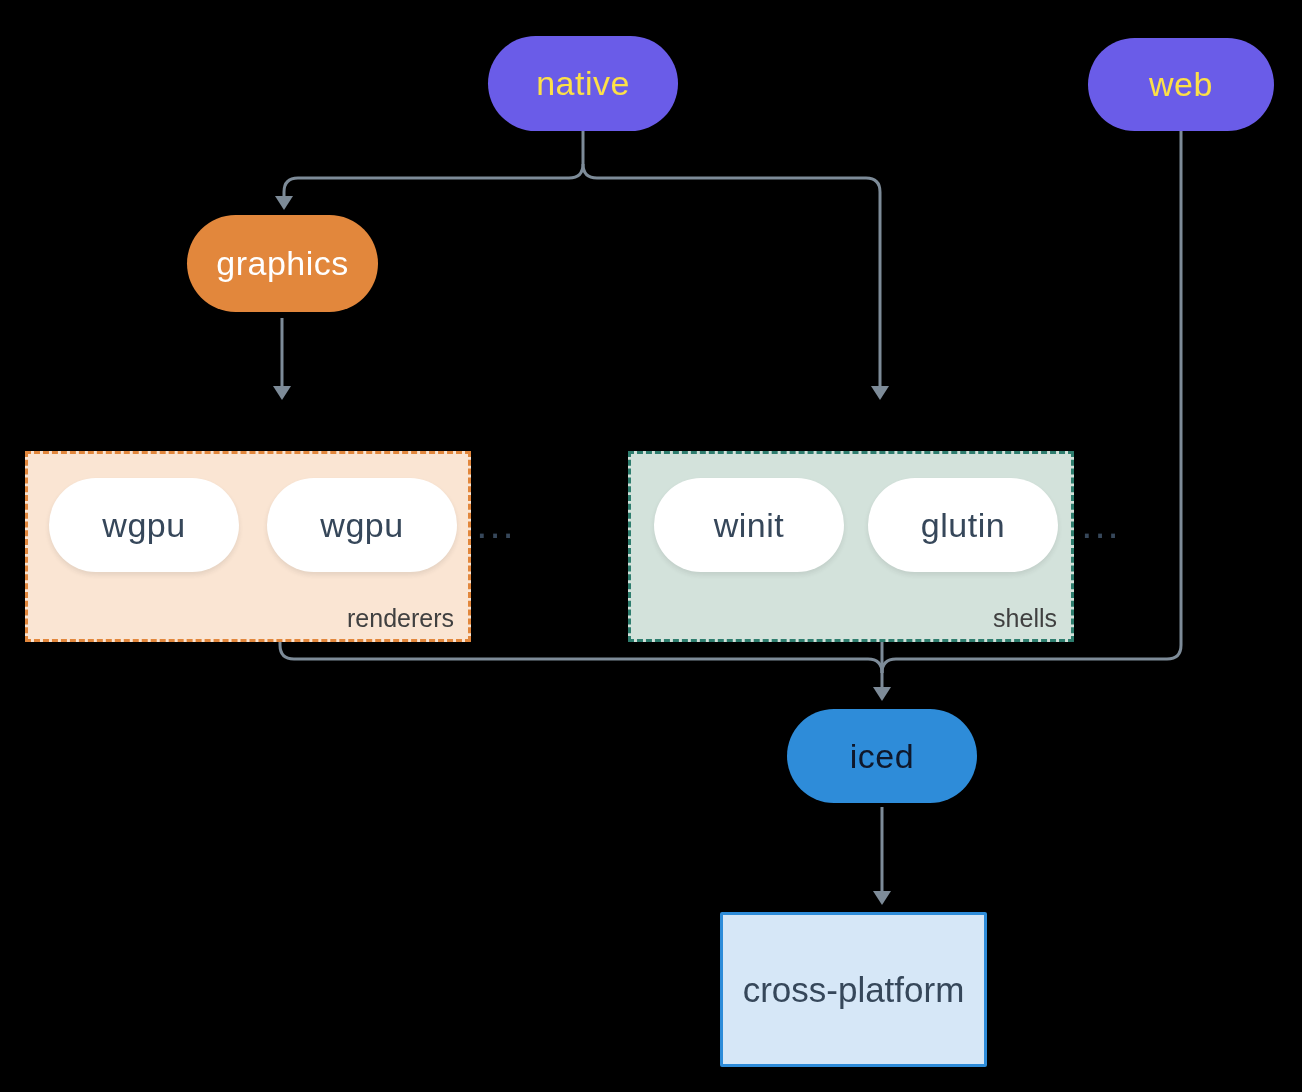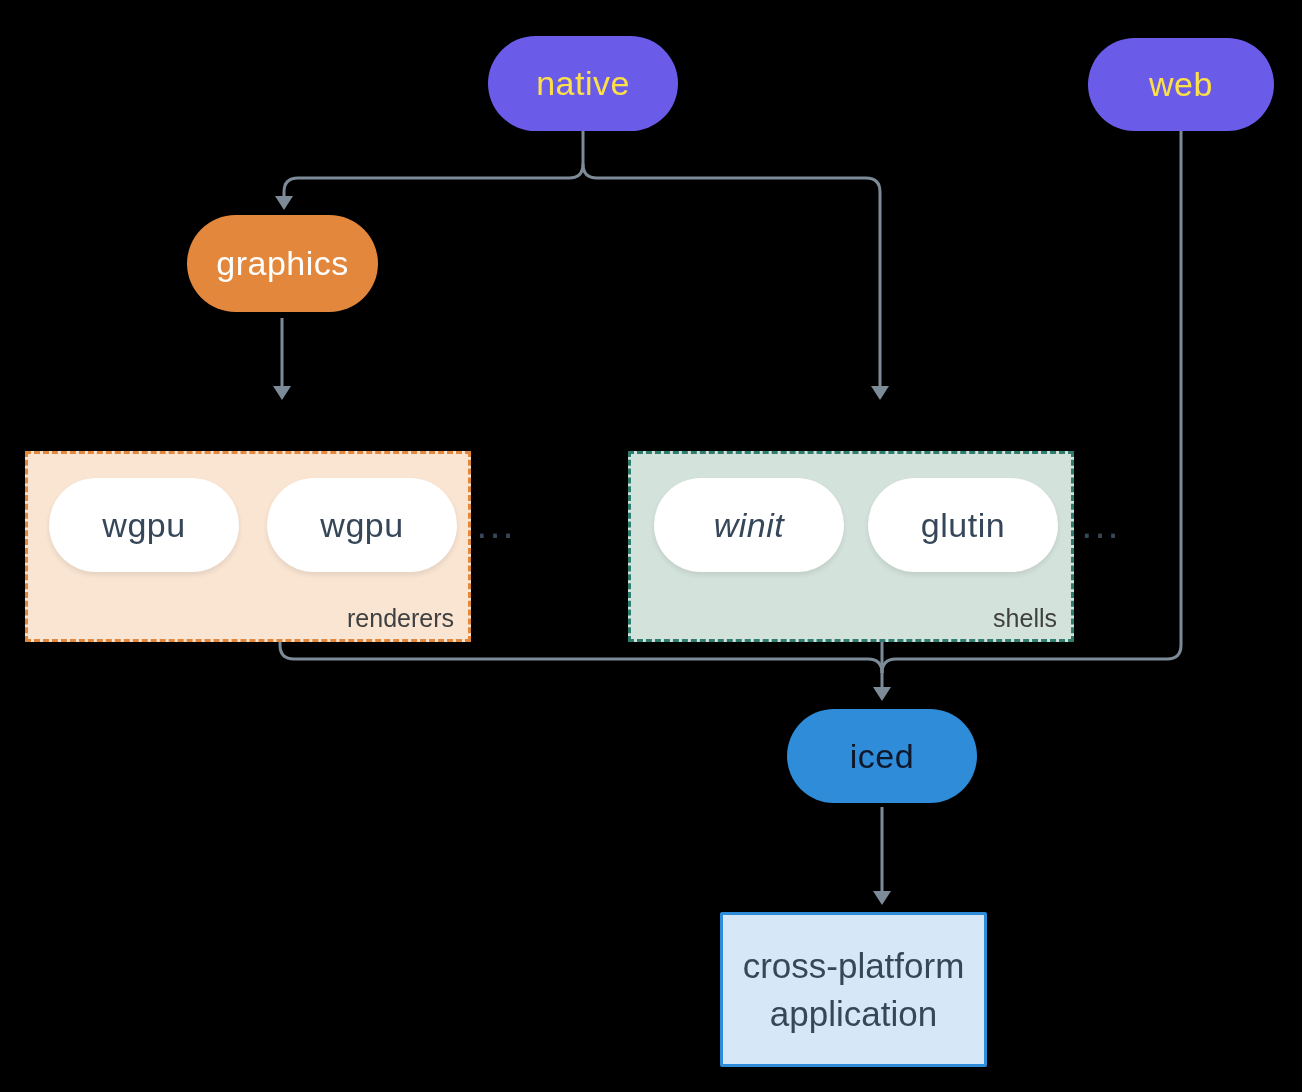--- a/index.html
+++ b/index.html
@@ -22,21 +22,21 @@
   #node-native{left:488px;top:23px;width:190px;height:95px;}
   #node-web{left:1088px;top:25px;width:186px;height:93px;}
   #node-graphics{left:187px;top:215px;width:191px;height:97px;}
   #node-iced{left:787px;top:709px;width:190px;height:94px;}
   .group{position:absolute;top:407px;width:446px;height:191px;margin-top:44px;}
   #group-renderers{left:25px;background:#FAE5D3;border:3px dashed #E2873C;}
   #group-shells{left:628px;background:#D3E2DB;border:3px dashed #2E7D6E;}
   .group .pill{top:24px;width:190px;height:94px;}
   #node-wgpu{left:21px;}
   #node-glow{left:239px;}
-  #node-winit{left:23px;font-style:italic;}
+  #node-winit{left:23px;}
   #node-glutin{left:237px;}
   .ellipsis{
     position:absolute;top:48px;width:60px;text-align:center;
     font-size:40px;color:#36475A;letter-spacing:2px;
   }
   #group-renderers .ellipsis{left:438px;}
   #group-shells .ellipsis{left:440px;}
   .group-label{
     position:absolute;right:14px;bottom:6px;
     font-size:25px;color:#404040;text-align:right;
@@ -86,16 +86,15 @@
     <div class="pill white" id="node-winit">winit</div>
     <div class="pill white" id="node-glutin">glutin</div>
     <div class="ellipsis">...</div>
     <div class="group-label">shells</div>
   </div>
 
   <div class="pill blue" id="node-iced">iced</div>
 
   <div class="app-box">
     <span>cross-platform</span>
-    <span>application</span>
   </div>
 
 </div>
 
 </body></html>

